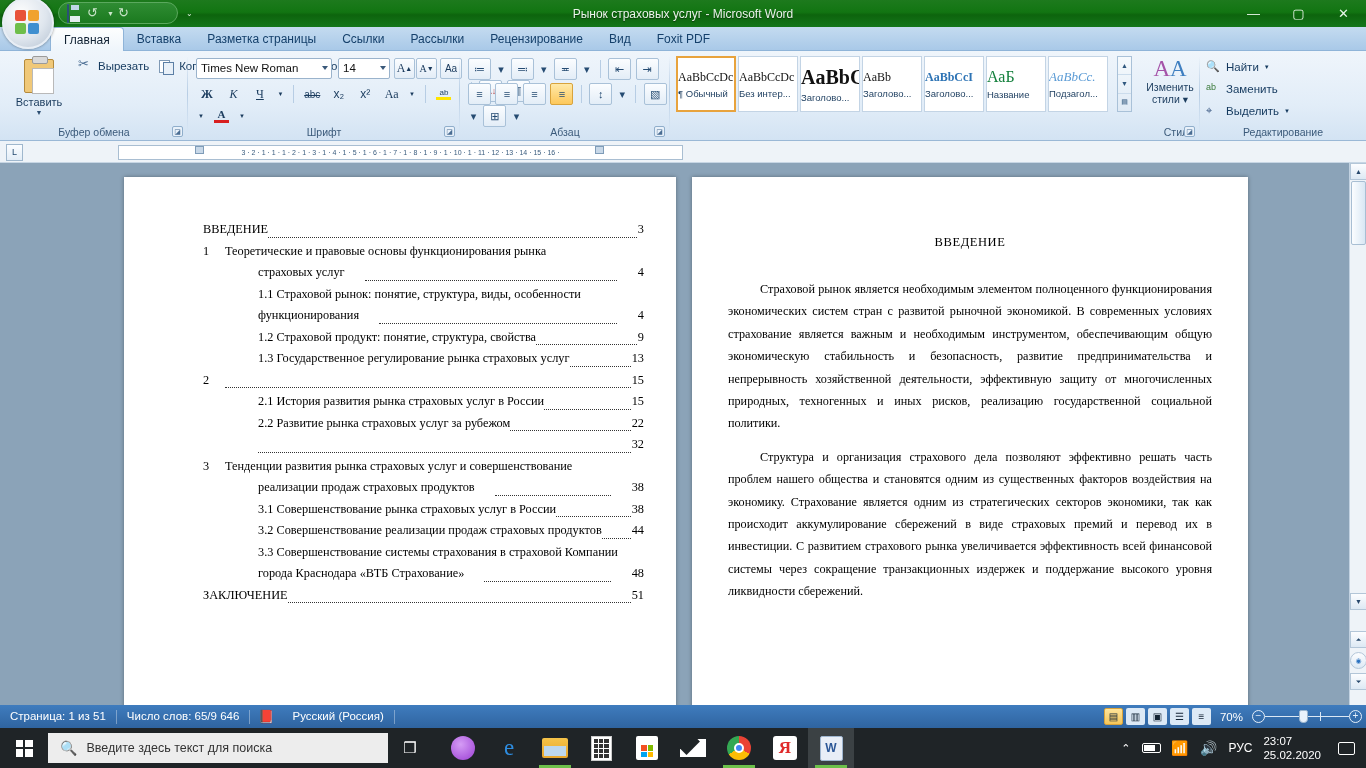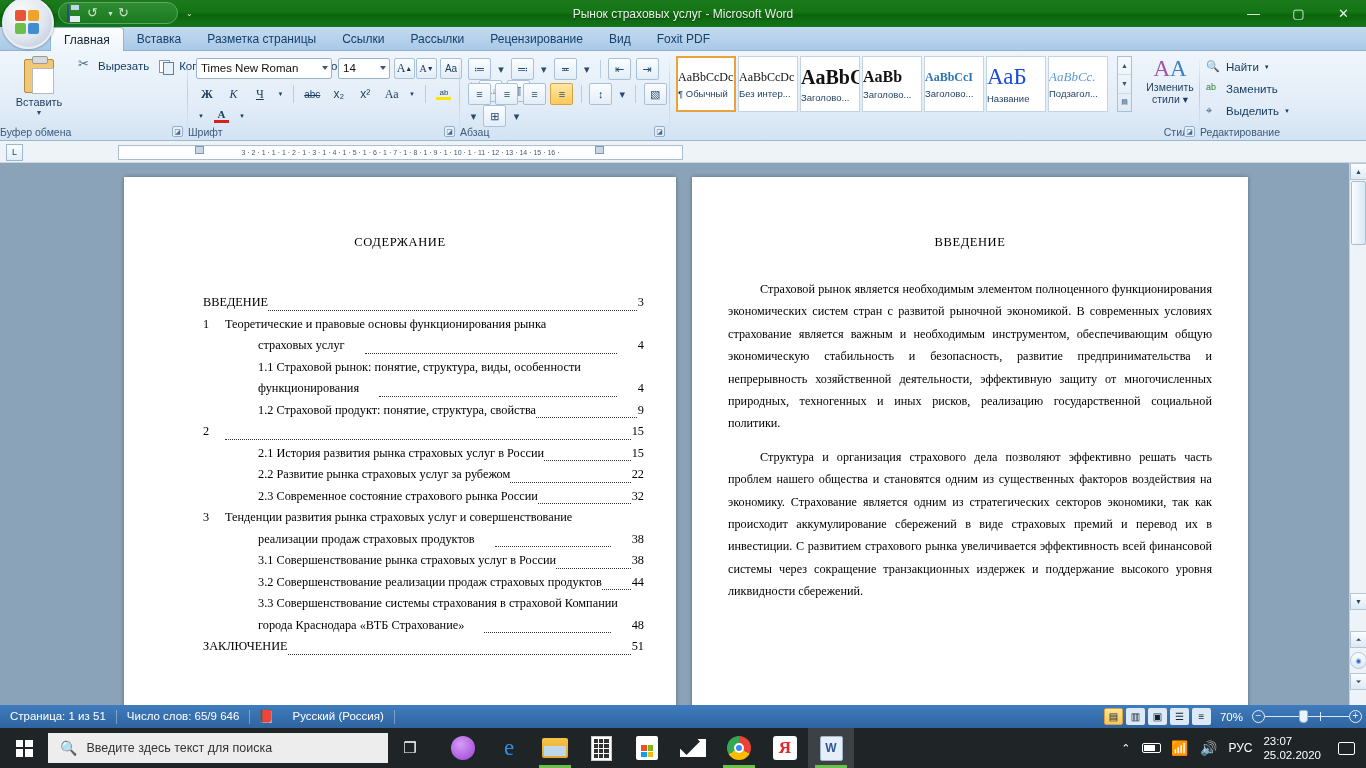--- a/index.html
+++ b/index.html
@@ -71,21 +71,21 @@
     position: absolute; left: 0; top: 51px; width: 1366px; height: 90px;
     background: linear-gradient(to bottom,#eff5fb 0%, #e2edf8 60%, #d3e3f3 100%);
     border-bottom: 1px solid #9ab8d6;
   }
   .group { position: absolute; top: 1px; height: 88px; }
   .group::after {
     content:""; position:absolute; right:0; top:4px; width:1px; height:76px;
     background: linear-gradient(to bottom, rgba(255,255,255,0), #b7cde4, rgba(255,255,255,0));
   }
   .group-label {
-    position: absolute; bottom: 2px; width: 100%; 
+    position: absolute; bottom: 2px; width: 100%; text-align: center;
     font-size: 10.5px; color: #3b5a7a;
   }
   .dlg-launcher {
     position:absolute; bottom:3px; right:5px; width:11px; height:11px;
     border:1px solid #90aecb; border-radius:2px; background:#e8f1fa;
     font-size:7px; color:#4a6d93; text-align:center; line-height:9px;
   }
 
   
   #g-clip { left: 0; width: 188px; }
@@ -468,29 +468,29 @@
       </div>
       <div class="style-item">
         <span class="style-sample" style="font-size:12px;color:#111;">AaBbCcDc</span>
         <span class="style-name">Без интер...</span>
       </div>
       <div class="style-item">
         <span class="style-sample" style="font-size:20px;color:#111;font-weight:bold;">AaBbC</span>
         <span class="style-name">Заголово...</span>
       </div>
       <div class="style-item">
-        <span class="style-sample" style="font-size:16px;color:#111;font-weight:bold;">AaBb</span>
+        <span class="style-sample" style="font-size:12px;color:#111;font-weight:normal;">AaBb</span>
         <span class="style-name">Заголово...</span>
       </div>
       <div class="style-item">
         <span class="style-sample" style="font-size:12px;color:#2e74b5;font-weight:bold;">AaBbCcI</span>
         <span class="style-name">Заголово...</span>
       </div>
       <div class="style-item">
-        <span class="style-sample" style="font-size:23px;color:#1d4ed8;">АаБ</span>
+        <span class="style-sample" style="font-size:16px;color:#15803d;">АаБ</span>
         <span class="style-name">Название</span>
       </div>
       <div class="style-item">
         <span class="style-sample" style="font-size:13px;color:#5b9bd5;font-style:italic;">AaBbCc.</span>
         <span class="style-name">Подзагол...</span>
       </div>
     </div>
     <div class="gal-scroll">
       <div class="gs">▲</div>
       <div class="gs">▼</div>
@@ -528,21 +528,20 @@
   <div class="tabstop-box">L</div>
   <div class="ruler">
     <span>3 · 2 · 1 · 1 · 1 · 2 · 1 · 3 · 1 · 4 · 1 · 5 · 1 · 6 · 1 · 7 · 1 · 8 · 1 · 9 · 1 · 10 · 1 · 11 · 12 · 13 · 14 · 15 · 16 ·</span>
     <span class="ruler-ind" style="left:76px;"></span>
     <span class="ruler-ind" style="left:476px;"></span>
   </div>
 </div>
 
 <div class="docarea">
   <div class="page" id="page-left">
-    <div class="doc-heading">СОДЕРЖАНИЕ</div>
     <div class="toc">
       <div class="toc-line">
           <span class="toc-text">ВВЕДЕНИЕ</span>
           <span class="toc-dots"></span>
           <span class="toc-page">3</span>
         </div>
       <div class="toc-line nodots">
           <span class="toc-num">1</span>
           <span class="toc-text">Теоретические и правовые основы функционирования рынка</span>
           <span class="toc-dots"></span>
@@ -559,37 +558,41 @@
       <div class="toc-line cont">
           <span class="toc-text">функционирования</span>
           <span class="toc-dots"></span>
           <span class="toc-page">4</span>
         </div>
       <div class="toc-line indent2">
           <span class="toc-text">1.2 Страховой продукт: понятие, структура, свойства</span>
           <span class="toc-dots"></span>
           <span class="toc-page">9</span>
         </div>
+      <div class="toc-line indent2">
+          <span class="toc-text">1.3 Государственное регулирование рынка страховых услуг</span>
+          <span class="toc-dots"></span>
+          <span class="toc-page">13</span>
+        </div>
       <div class="toc-line">
           <span class="toc-num">2</span>
           <span class="toc-dots"></span>
           <span class="toc-page">15</span>
         </div>
       <div class="toc-line indent2">
           <span class="toc-text">2.1 История развития рынка страховых услуг в России</span>
           <span class="toc-dots"></span>
           <span class="toc-page">15</span>
         </div>
       <div class="toc-line indent2">
           <span class="toc-text">2.2 Развитие рынка страховых услуг за рубежом</span>
           <span class="toc-dots"></span>
           <span class="toc-page">22</span>
         </div>
       <div class="toc-line indent2">
-          <span class="toc-text">2.3 Современное состояние страхового рынка России</span>
           <span class="toc-dots"></span>
           <span class="toc-page">32</span>
         </div>
       <div class="toc-line nodots">
           <span class="toc-num">3</span>
           <span class="toc-text">Тенденции развития рынка страховых услуг и совершенствование</span>
           <span class="toc-dots"></span>
         </div>
       <div class="toc-line cont">
           <span class="toc-text">реализации продаж страховых продуктов</span>

